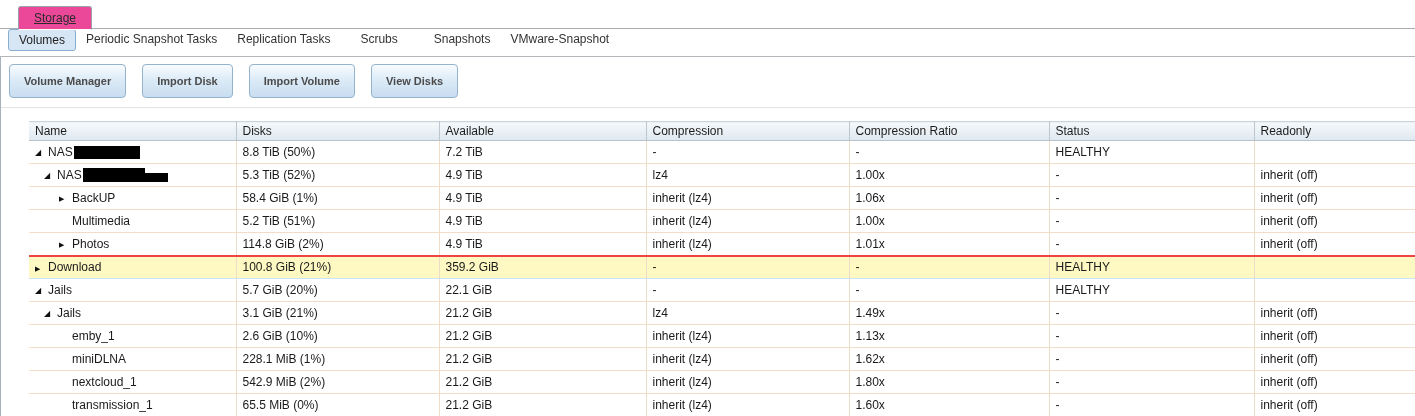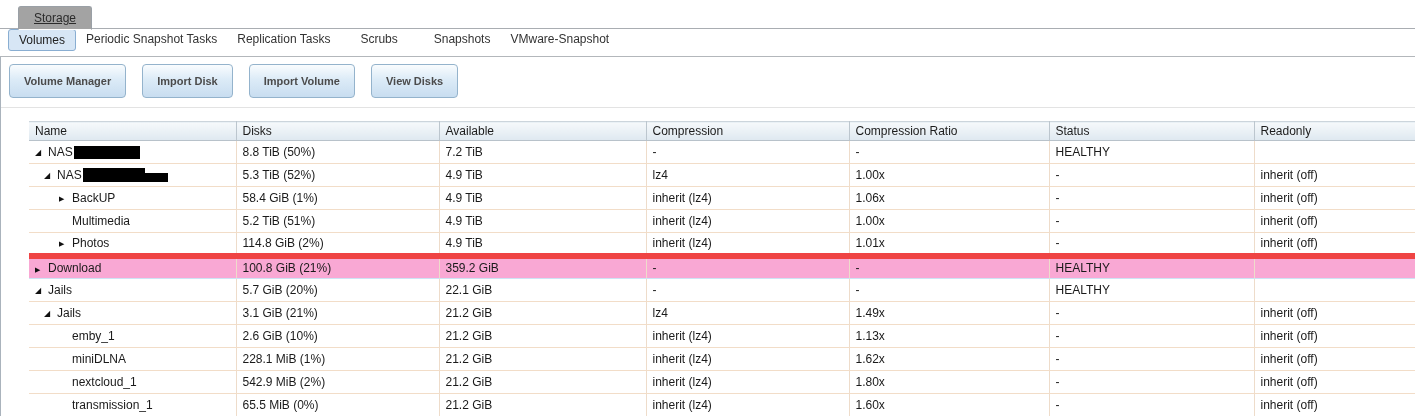--- a/index.html
+++ b/index.html
@@ -1,21 +1,21 @@
 <!DOCTYPE html>
 <html><head>
 <meta charset="utf-8">
 <style>
   * { box-sizing: border-box; margin: 0; padding: 0; }
   html,body { width:1415px; height:416px; background:#fff; overflow:hidden;
     font-family:"Liberation Sans","DejaVu Sans",sans-serif; color:#1a1a1a; }
 
   
   .tabbar { height:29px; border-bottom:1px solid #a9adb2; padding:5px 0 0 18px; }
-  .wintab { display:inline-block; position:relative; top:1px; background:#a3a3a3;
+  .wintab { display:inline-block; position:relative; top:1px; background:#ec4899;
     border:1px solid #9aa0a6; border-bottom:1px solid #fff;
     border-radius:3px 3px 0 0; padding:4px 15px 4px 15px; font-size:12px; color:#2b2b2b;text-decoration:underline; }
 
   
   .subtabs { height:28px; display:flex; align-items:flex-start; border-bottom:1px solid #b3b7bb;
     padding-left:8px; font-size:12px; color:#333; }
   .subtab { padding:3px 10px; cursor:default; white-space:nowrap; }
   .subtab.sel { background:#d7e6f5; border:1px solid #89aed2; border-radius:3px; color:#222; }
   .subtab.gap1 { margin-left:10px; }
   .subtab.gap2 { margin-left:16px; }
@@ -33,21 +33,21 @@
   
   table { width:1415px; border-collapse:collapse; table-layout:fixed; font-size:12px;margin-left:28px; }
   thead th { height:19px; font-weight:normal; text-align:left; padding:0 0 0 6px;
     background:linear-gradient(#f6f9fb, #dee8f0);
     border-top:1px solid #ccd5dc; border-bottom:1px solid #b8c2ca;
     border-right:1px solid #bcc6ce; color:#1c1c1c; white-space:nowrap; overflow:hidden; }
   thead th:last-child { border-right:none; }
   tbody td { height:23px; padding:0 0 0 6px; border-bottom:1px solid #f2ddc8;
     border-right:1px solid #eedcca; white-space:nowrap; overflow:hidden; }
   tbody td:last-child { border-right:none; }
-  tbody tr.sel td { background:#f9a8d4; border-top:6px solid #ef4444; border-bottom:1px solid #cde4f5; }
+  tbody tr.sel td { background:#fef9c3; border-top:2px solid #ef4444; border-bottom:1px solid #cde4f5; }
 
   .expando { display:inline-block; width:13px; font-size:8px; color:#111; vertical-align:middle; }
   .expando.exp::before { content:"\25E2"; }   
   .expando.col::before { content:"\25B6"; font-size:7px; }
   .ind1 { padding-left:15px; } .ind2 { padding-left:30px; }
 
   .redact { display:inline-block; background:#000; vertical-align:middle; }
   .redact.ra { width:66px; height:13px; margin-left:1px; }
   .redact.rb1 { width:62px; height:14px; margin-left:1px; }
   .redact.rb2 { width:27px; height:9px; margin-left:-4px; vertical-align:-3px; }

